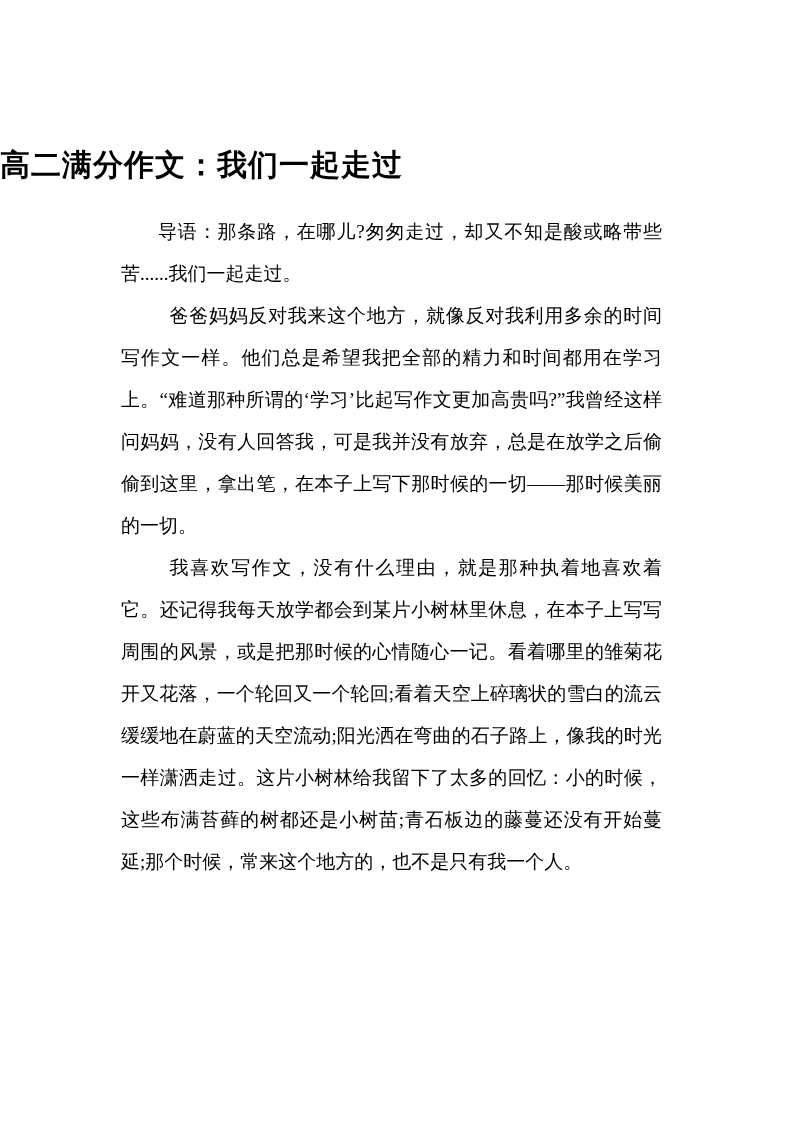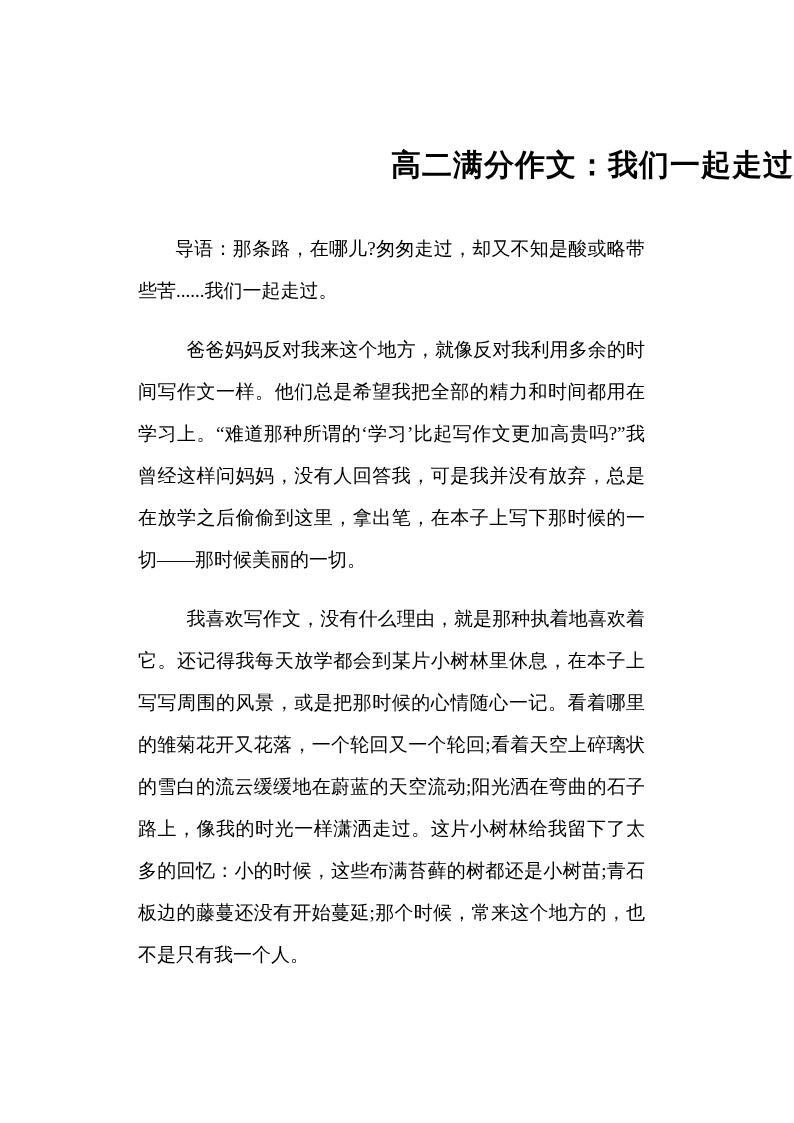--- a/index.html
+++ b/index.html
@@ -15,38 +15,38 @@
     overflow: hidden;
     font-family: "Liberation Serif", "DejaVu Serif", serif;
     color: #000000;
   }
   .doc-title {
     position: absolute;
     top: 143px;
     left: 0;
     width: 794px;
     margin: 0;
-    text-align: right;
+    text-align: left;
     font-size: 30px;
     line-height: 44px;
     font-weight: bold;
     letter-spacing: 1px;
   }
   .doc-body {
     position: absolute;
     top: 211px;
     left: 121px;
     width: 541px;
     font-size: 19px;
     line-height: 42px;
     text-align: justify;
     text-justify: inter-ideograph;
   }
   .doc-body p {
-    margin: 17px;
+    margin: 0;
     padding: 0;
     text-indent: 2.55em;
   }
   .doc-body p.lead {
     text-indent: 1.95em;
   }
 </style>
 </head>
 <body>
 

